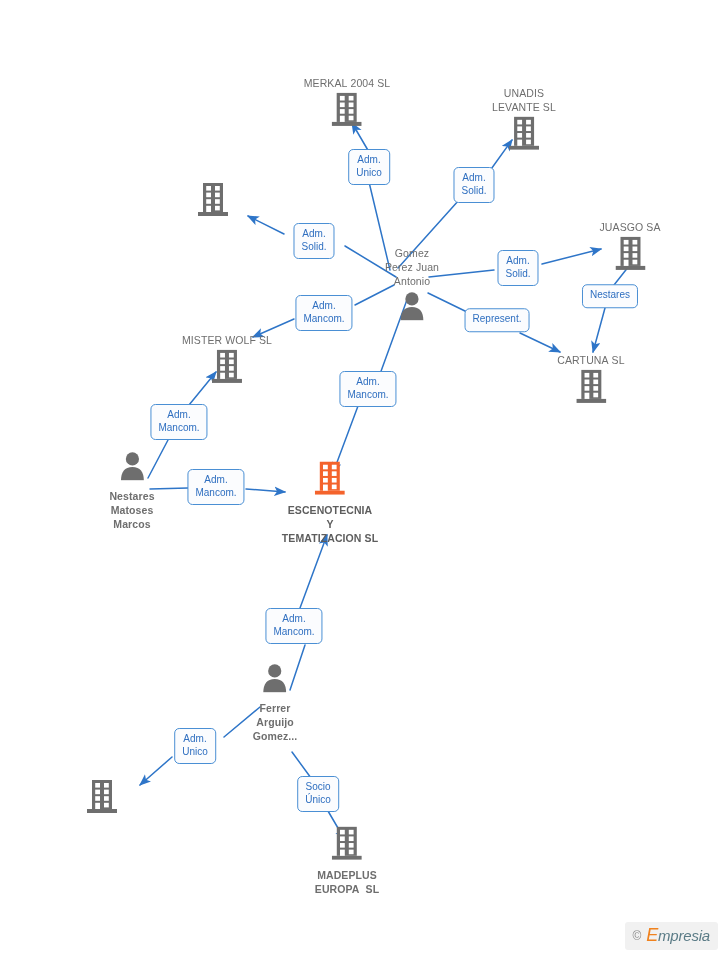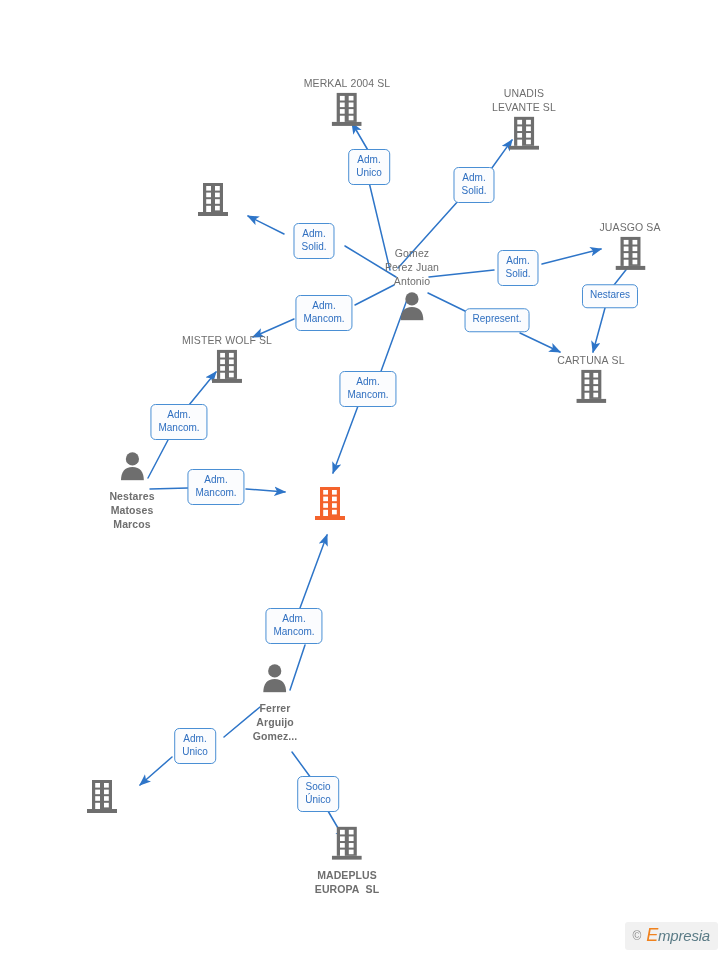--- a/index.html
+++ b/index.html
@@ -269,20 +269,25 @@
           <rect x="0" y="30" width="30" height="4" fill="#f4632c"></rect>
           <rect x="8.2" y="4" width="4.8" height="4.6" fill="#ffffff"></rect>
           <rect x="17" y="4" width="4.8" height="4.6" fill="#ffffff"></rect>
           <rect x="8.2" y="10.6" width="4.8" height="4.6" fill="#ffffff"></rect>
           <rect x="17" y="10.6" width="4.8" height="4.6" fill="#ffffff"></rect>
           <rect x="8.2" y="17.2" width="4.8" height="4.6" fill="#ffffff"></rect>
           <rect x="17" y="17.2" width="4.8" height="4.6" fill="#ffffff"></rect>
           <rect x="8.2" y="23.8" width="4.8" height="6.2" fill="#ffffff"></rect>
           <rect x="17" y="23.8" width="4.8" height="4.6" fill="#ffffff"></rect>
         </svg>
+        <span class="node-label">
+          <span style="display:block">ESCENOTECNIA</span>
+          <span style="display:block">Y</span>
+          <span style="display:block">TEMATIZACION&nbsp;SL</span>
+        </span>
       </div>
       <div class="node label-below" style="left: 275px; top: 703px; text-align: center;">
         <svg width="26" height="30" viewBox="0 0 26 30" class="node-icon">
           <circle cx="13" cy="8.2" r="6.6" fill="#6e6e6e"></circle>
           <path d="M13 16.2 C5.2 16.2 1.6 21.4 1.6 29.6 L24.4 29.6 C24.4 21.4 20.8 16.2 13 16.2 Z" fill="#6e6e6e"></path>
         </svg>
         <span class="node-label">
           <span style="display:block">Ferrer</span>
           <span style="display:block">Arguijo</span>
           <span style="display:block">Gomez...</span>

